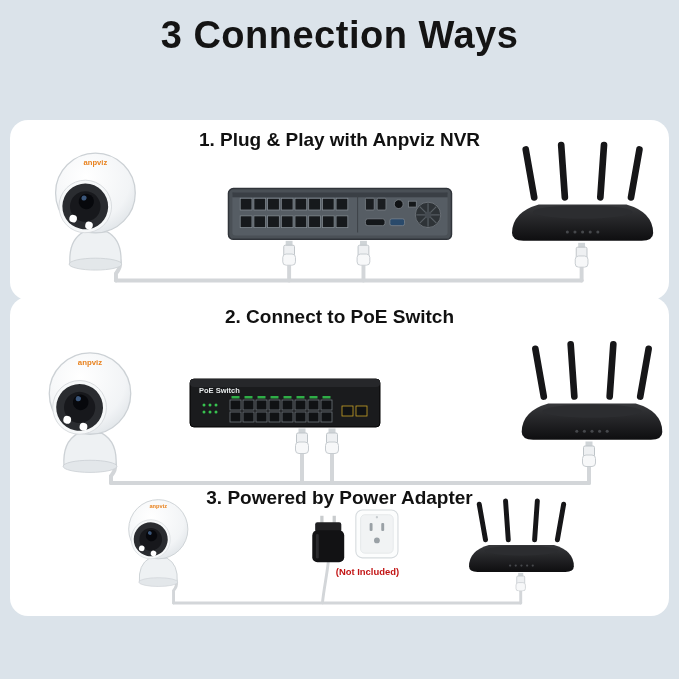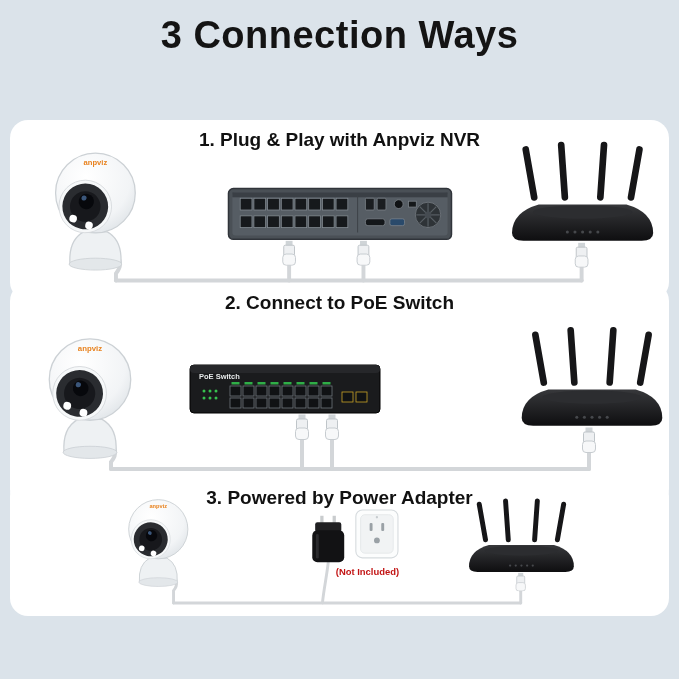--- a/index.html
+++ b/index.html
@@ -16,21 +16,21 @@
     font-size:38px;
     font-weight:800;
     color:#141414;
     letter-spacing:.5px;
   }
   .panel {
     position:absolute; left:10px; width:659px;
     background:#ffffff; border-radius:18px;
   }
   .panel-1 { top:88px;  height:180px;margin-top:32px; }
-  .panel-2 { top:283px; height:224px; }
+  .panel-2 { top:297px; height:224px; }
   .panel-3 { top:478px; height:138px; }
   .panel-title {
     position:absolute; top:9px; left:0; right:0;
     text-align:center; font-size:19px; font-weight:bold; color:#111;
     z-index:2;
   }
   .art { position:absolute; inset:0; width:100%; height:100%; display:block; z-index:1; }
   .hidden-defs { position:absolute; width:0; height:0; overflow:hidden; }
 </style>
 </head>

